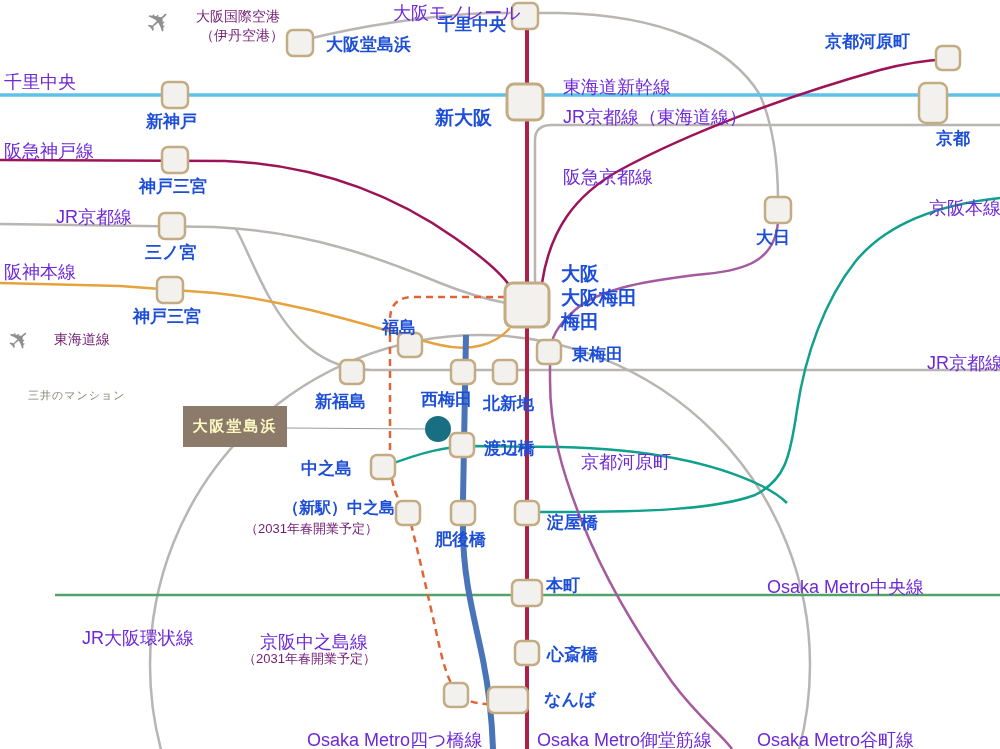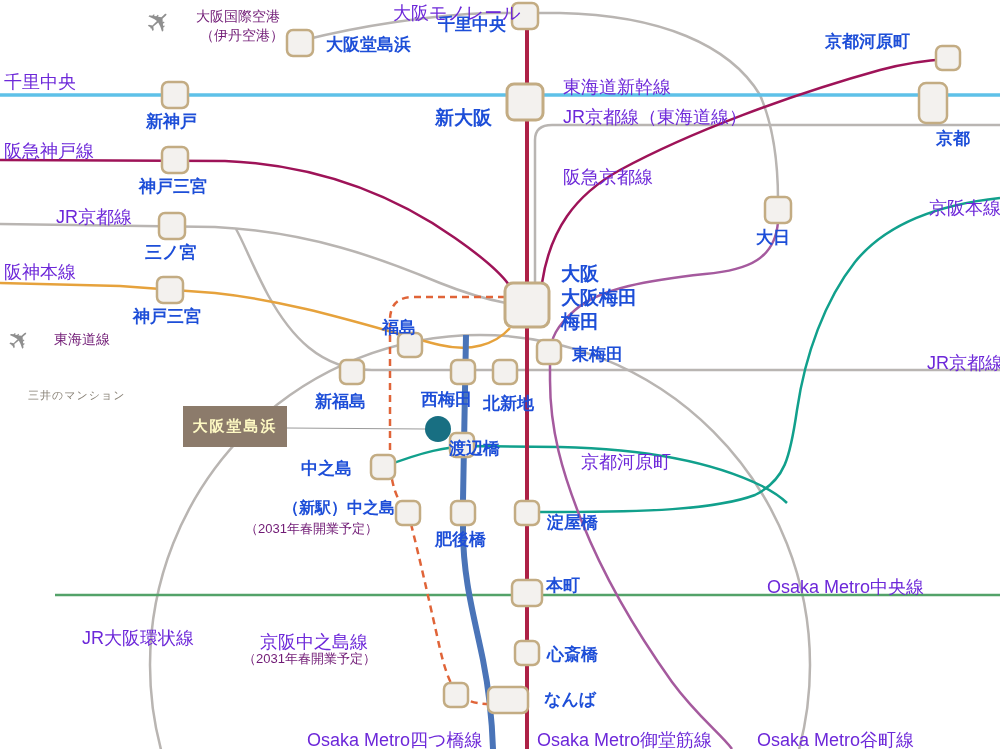--- a/index.html
+++ b/index.html
@@ -123,21 +123,21 @@
   <div class="lbl st" style="left:756px;top:226px">大日</div>
   <div class="lbl st" style="left:133px;top:305px">神戸三宮</div>
   <div class="lbl st lg" style="left:561px;top:261px">大阪</div>
   <div class="lbl st lg" style="left:561px;top:285px">大阪梅田</div>
   <div class="lbl st lg" style="left:561px;top:309px">梅田</div>
   <div class="lbl st" style="left:382px;top:316px">福島</div>
   <div class="lbl st" style="left:572px;top:343px">東梅田</div>
   <div class="lbl st" style="left:315px;top:390px">新福島</div>
   <div class="lbl st" style="left:421px;top:388px">西梅田</div>
   <div class="lbl st" style="left:483px;top:392px">北新地</div>
-  <div class="lbl st" style="left:449px;top:437px">渡辺橋</div>
+  <div class="lbl st" style="left:484px;top:437px">渡辺橋</div>
   <div class="lbl st" style="left:301px;top:457px">中之島</div>
   <div class="lbl st md" style="left:283px;top:498px">（新駅）中之島</div>
   <div class="lbl note" style="left:245px;top:520px">（2031年春開業予定）</div>
   <div class="lbl st" style="left:435px;top:528px">肥後橋</div>
   <div class="lbl st" style="left:547px;top:511px">淀屋橋</div>
   <div class="lbl st" style="left:546px;top:574px">本町</div>
   <div class="lbl st" style="left:547px;top:643px">心斎橋</div>
   <div class="lbl st" style="left:544px;top:688px">なんば</div>
 
   <div class="plane" style="left:146px;top:4px;font-size:30px">✈</div>

